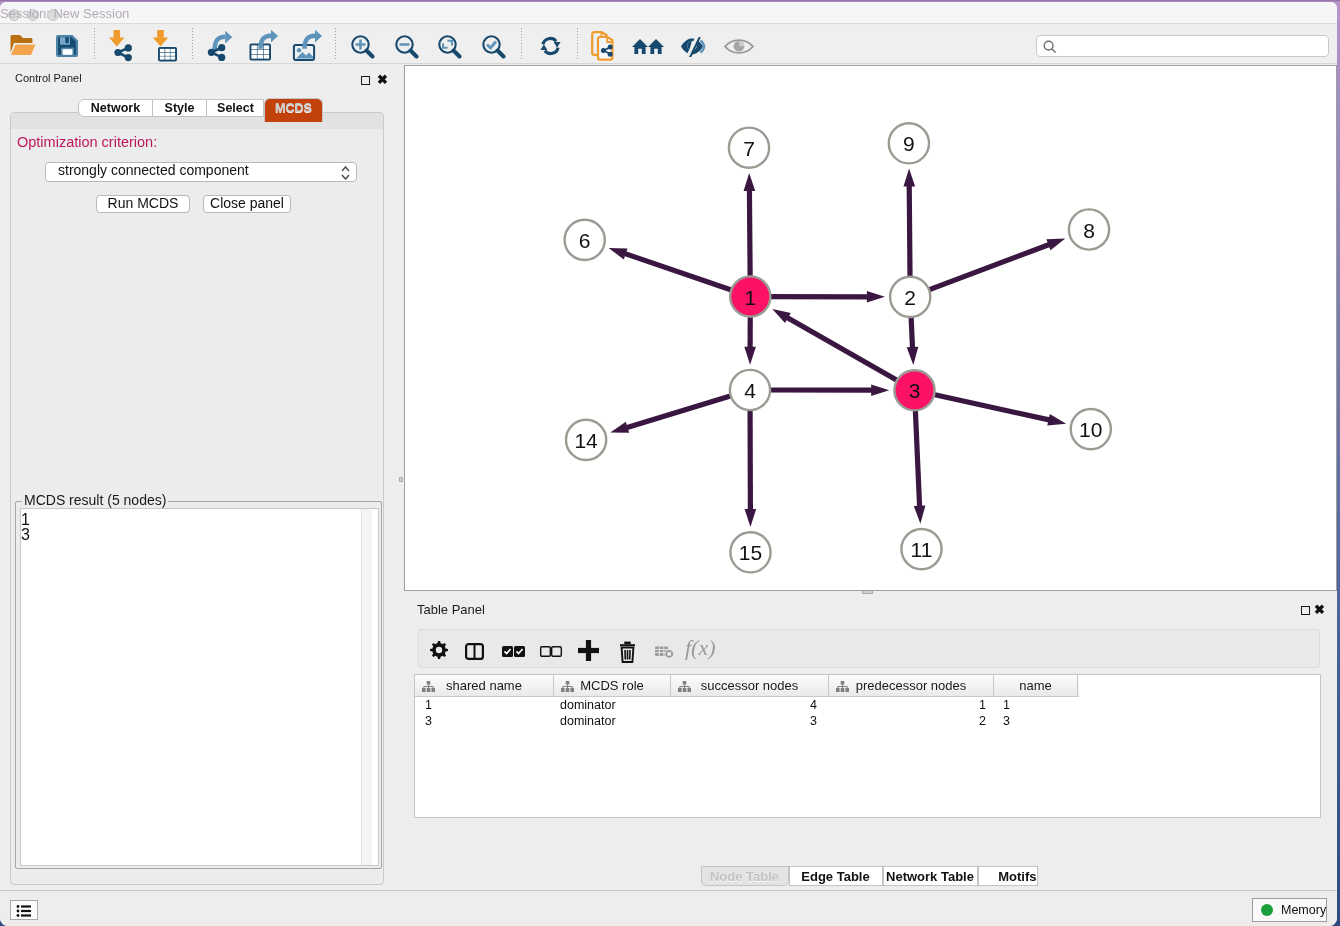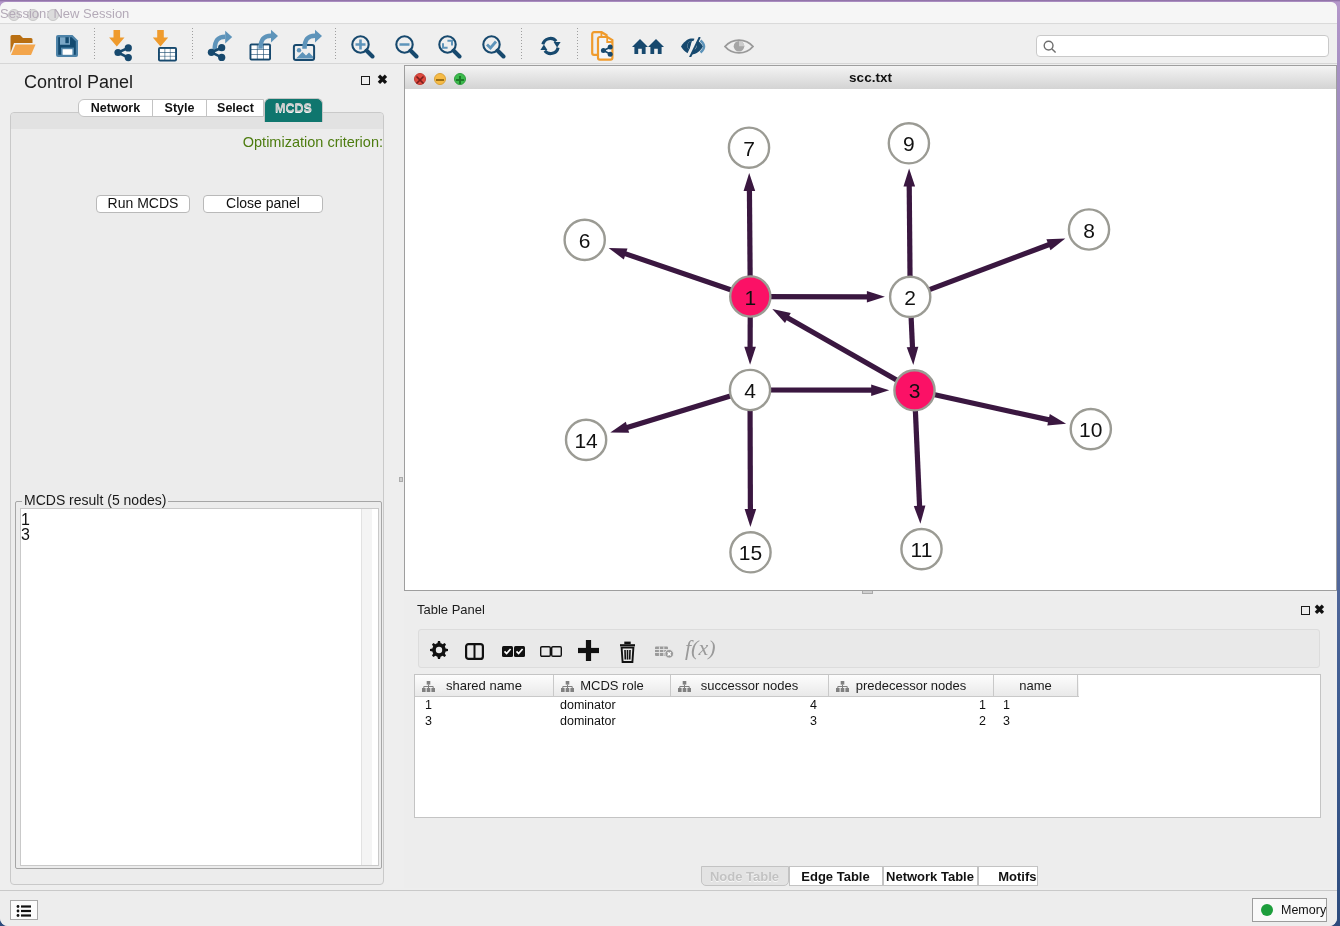--- a/index.html
+++ b/index.html
@@ -16,35 +16,35 @@
                 color:#b4aab8; font-size:13px; }
   #toolbar { position:absolute; left:0; top:23px; right:0; height:39px; background:#efefef;
              border-bottom:1px solid #d6d6d6; }
   .tsep { position:absolute; top:3px; height:33px; width:1px;
           background-image:repeating-linear-gradient(to bottom,#9f9f9f 0 1px,transparent 1px 3px); }
   .ticon { position:absolute; top:3px; }
   #main { position:absolute; left:0; top:62px; right:0; bottom:36px; background:#eeeeee; }
 
   
   #cp { position:absolute; left:0; top:0; width:391px; bottom:0; background:#eeeeee; }
-  #cp-title { position:absolute; left:24px; top:8px; font-size:18px; color:#1c1c1c; }
+  #cp-title { position:absolute; left:15px; top:8px; font-size:11px; color:#1c1c1c; }
   .float-btn { position:absolute; top:12px; width:9px; height:9px; border:1.5px solid #1a1a1a; }
   .close-x { position:absolute; top:8px; font-size:13px; font-weight:bold; color:#111; }
   .tabrow { position:absolute; height:24px; z-index:5; }
   #tabwhite { position:absolute; left:0; top:1px; width:186px; height:18px; background:#ffffff;
               border:1px solid #c3c3c3; border-radius:6px 0 0 6px; }
   .tseg { position:absolute; top:0; height:16px; font-size:12.5px; font-weight:bold; color:#111;
           text-align:center; line-height:16px; }
-  #tabmcds { position:absolute; left:186px; top:0; width:59px; height:24px; background:#0f766e;
+  #tabmcds { position:absolute; left:186px; top:0; width:59px; height:24px; background:#c2410c;
              border:1px solid #c6c6c6; border-bottom:none; border-radius:6px 6px 0 0;
              font-size:12.5px; font-weight:bold; color:#cbcbcb; text-shadow:0 1px 0 #f7f7f7; text-align:center; line-height:19px; }
   #cp-panel { position:absolute; left:10px; right:7px; top:48px; bottom:5px;
               border:1px solid #c9c9c9; border-radius:4px; background:#ececec; }
   #cp-band { position:absolute; left:0; right:0; top:0; height:16px; background:#e2e2e2; border-radius:4px 4px 0 0; }
-  #opt-label { position:absolute; left:6px; right:0; top:21px; text-align:right; font-size:14.5px; color:#4d7c0f; }
+  #opt-label { position:absolute; left:6px; right:0; top:21px; text-align:left; font-size:14.5px; color:#be185d; }
   #combo { position:absolute; left:34px; top:49px; width:312px; height:20px; background:#ffffff;
            border:1px solid #b9b9b9; border-radius:4px; font-size:14px; color:#111;
            line-height:15px; padding-left:12px; }
   .btn { position:absolute; top:82px; height:18px; background:#ffffff; border:1px solid #b9b9b9;
          border-radius:4px; font-size:14px; color:#111; text-align:center; line-height:14px; }
   #mcds-box { position:absolute; left:4px; right:1px; top:388px; height:368px;
               border:1px solid #a6a6a6; border-radius:2px; }
   #mcds-legend { position:absolute; left:6px; top:-10px; background:#ececec; padding:0 2px;
                  font-size:14px; color:#1a1a1a; }
   #mcds-white { position:absolute; left:4px; right:2px; top:6px; bottom:2px; background:#ffffff;
@@ -262,48 +262,35 @@
         <div id="tabwhite">
           <div class="tseg" style="left:0; width:73px;">Network</div>
           <div class="tseg" style="left:73px; width:54px; border-left:1px solid #c3c3c3;">Style</div>
           <div class="tseg" style="left:127px; width:58px; border-left:1px solid #c3c3c3;">Select</div>
         </div>
         <div id="tabmcds">MCDS</div>
       </div>
       <div id="cp-panel">
           <div id="cp-band"></div>
         <div id="opt-label">Optimization criterion:</div>
+        <div id="combo">strongly connected component<svg width="9" height="14" viewBox="0 0 9 14" style="position:absolute;right:6px;top:3px;">
+              <path d="M1 5 L4.5 1 L8 5" fill="none" stroke="#555" stroke-width="1.6"></path>
+              <path d="M1 9 L4.5 13 L8 9" fill="none" stroke="#555" stroke-width="1.6"></path>
+            </svg></div>
         <div class="btn" style="left:85px; width:94px;">Run MCDS</div>
-        <div class="btn" style="left:192px; width:120px;">Close panel</div>
+        <div class="btn" style="left:192px; width:88px;">Close panel</div>
         <div id="mcds-box">
           <div id="mcds-legend">MCDS result (5 nodes)</div>
           <div id="mcds-white">1<br>3<div id="mcds-scroll"></div></div>
         </div>
       </div>
     </div>
     <div id="vsplit-handle"></div>
     <div style="position:absolute; left:862px; top:526px; width:11px; height:4px; background:#cfcfcf; border:1px solid #aaaaaa;"></div>
     <div id="net">
-      <div id="net-title">
-        <div class="mtl" style="left:9px; background:#df4a3f; border:1px solid #c03a32;"></div>
-        <div class="mtl" style="left:29px; background:#f6bb46; border:1px solid #d9a23a;"></div>
-        <div class="mtl" style="left:49px; background:#3cbb4c; border:1px solid #2f9e40;"></div>
-        <svg width="74" height="26" style="position:absolute;left:0;top:0;">
-          <g stroke="#7c1f1c" stroke-width="1.7" stroke-linecap="round">
-            <line x1="12" y1="11" x2="18" y2="17"></line>
-              <line x1="18" y1="11" x2="12" y2="17"></line>
-          </g>
-          <line x1="31" y1="14" x2="39" y2="14" stroke="#9c6f14" stroke-width="2"></line>
-          <g stroke="#1c7a28" stroke-width="2">
-              <line x1="51" y1="14" x2="59" y2="14"></line>
-              <line x1="55" y1="10" x2="55" y2="18"></line>
-            </g>
-        </svg>
-        <div class="t">scc.txt</div>
-      </div>
       <div id="net-canvas">
         <svg id="gsvg" width="931" height="500" viewBox="0 0 931 500" font-family="Liberation Sans, sans-serif">
             <line x1="345.3" y1="207.5" x2="344.4" y2="99.0" stroke="#3a1740" stroke-width="5.2"></line>
 <polygon points="344.2,84.0 350.2,101.9 338.6,102.0" fill="#3a1740"></polygon>
 <line x1="345.3" y1="207.5" x2="217.8" y2="163.9" stroke="#3a1740" stroke-width="5.2"></line>
 <polygon points="203.6,159.1 222.5,159.4 218.8,170.4" fill="#3a1740"></polygon>
 <line x1="345.3" y1="207.5" x2="464.9" y2="207.8" stroke="#3a1740" stroke-width="5.2"></line>
 <polygon points="479.9,207.8 461.9,213.6 461.9,202.0" fill="#3a1740"></polygon>
 <line x1="345.3" y1="207.5" x2="345.1" y2="260.7" stroke="#3a1740" stroke-width="5.2"></line>
 <polygon points="345.1,275.7 339.3,257.7 350.9,257.7" fill="#3a1740"></polygon>

